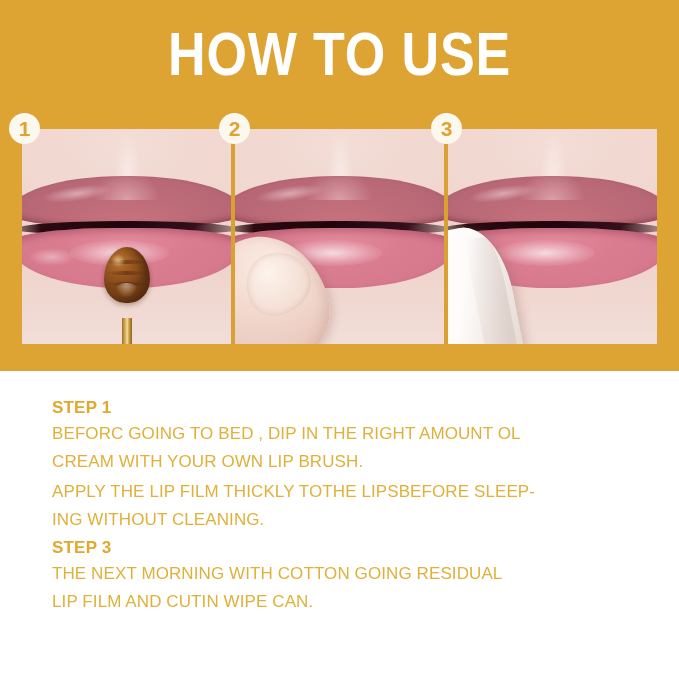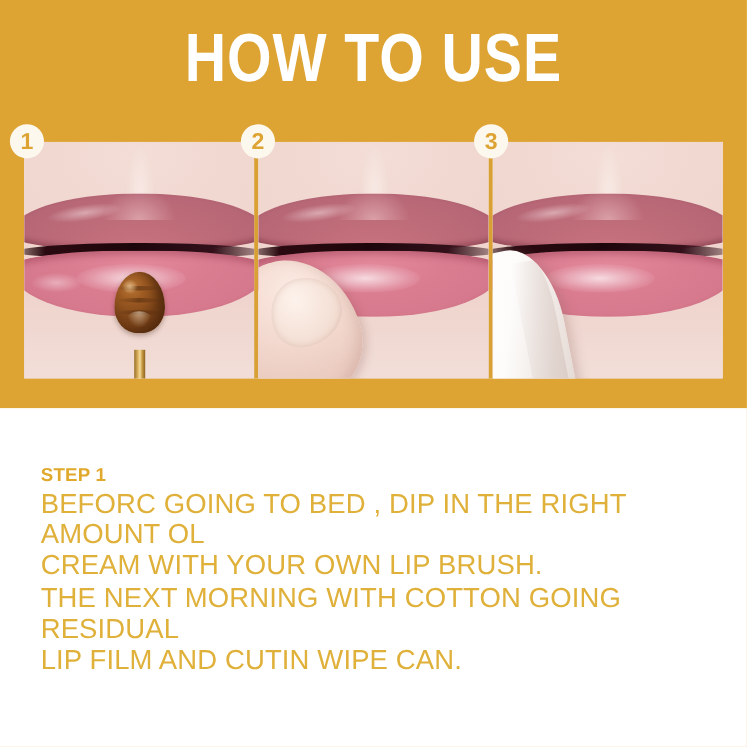--- a/index.html
+++ b/index.html
@@ -213,37 +213,36 @@
     text-align:center;
     z-index:20;
   }
   #badge-1 { left:9px;   top:113px; }
   #badge-2 { left:219px; top:113px; }
   #badge-3 { left:431px; top:113px; }
 
   
   #instructions {
     position:absolute;
-    left:37px; top:396px;
+    left:52px; top:396px;
     width:600px;
     color:#dfab30;
-    margin-top:24px;
   }
   .step-heading {
     font-family:"Liberation Sans", sans-serif;
     font-weight:bold;
     font-size:17px;
     line-height:24px;
     letter-spacing:.2px;
     color:#e0a92c;
   }
   .step-body {
     font-family:"Liberation Sans", sans-serif;
     font-weight:normal;
-    font-size:25px;
+    font-size:17px;
     line-height:28px;
     letter-spacing:.1px;
     color:#e0b13a;
     white-space:pre-line;
   }
   .step-block { margin-bottom:2px; }
 </style>
 </head>
 <body>
 
@@ -324,20 +323,23 @@
 
 <div id="instructions">
 
   <div class="step-block">
     <div class="step-heading">STEP 1</div>
     <div class="step-body">BEFORC GOING TO BED , DIP IN THE RIGHT AMOUNT OL
 CREAM WITH YOUR OWN LIP BRUSH.</div>
   </div>
 
   <div class="step-block">
+    <div class="step-body">APPLY THE LIP FILM THICKLY TOTHE LIPSBEFORE SLEEP-
+ING WITHOUT CLEANING.</div>
   </div>
 
   <div class="step-block">
+    <div class="step-heading">STEP 3</div>
     <div class="step-body">THE NEXT MORNING WITH COTTON GOING RESIDUAL
 LIP FILM AND CUTIN WIPE CAN.</div>
   </div>
 
 </div>
 
 </body></html>

